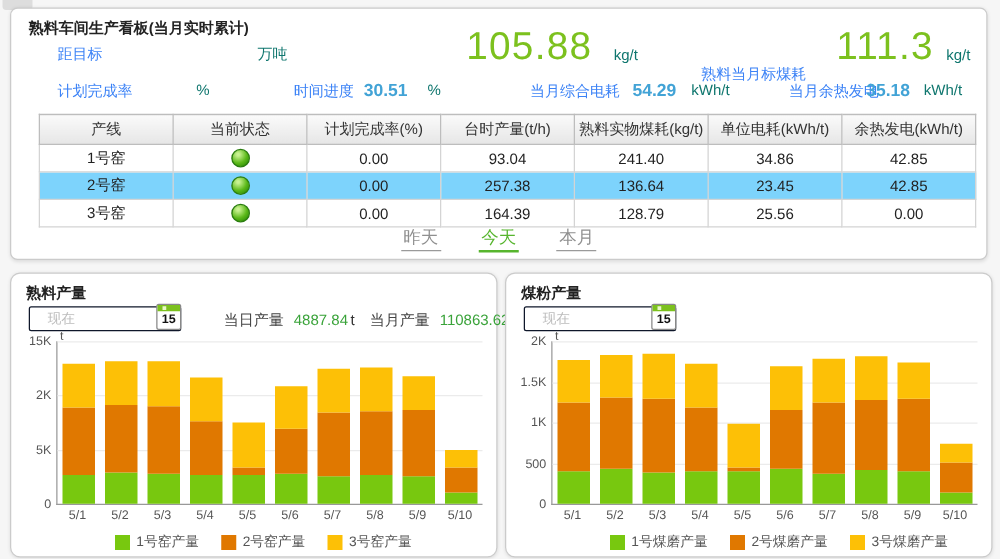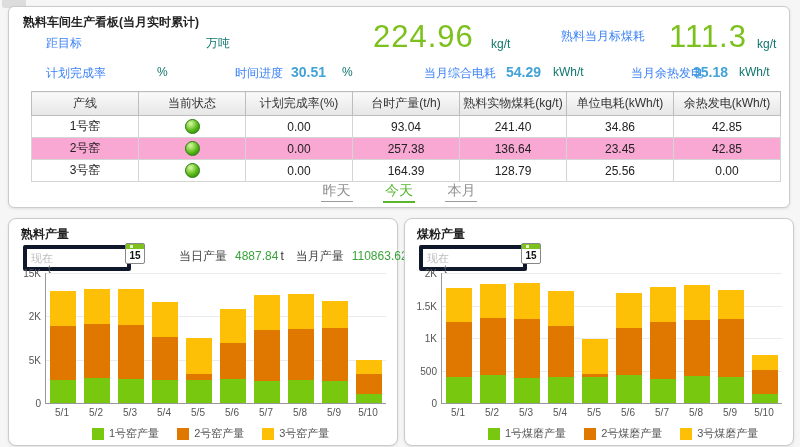--- a/index.html
+++ b/index.html
@@ -26,39 +26,39 @@
   .blue-val{font-size:14px;font-weight:bold;color:#42a3d6;}
 
   
   #kiln-table{border-collapse:collapse;table-layout:fixed;width:750px;font-size:12px;}
   #kiln-table th{
     height:21px;font-weight:normal;color:#333;
     background:linear-gradient(#fafafa,#e6e6e6);
     border:1px solid #bdbdbd;
   }
   #kiln-table td{height:19px;text-align:center;border:1px solid #d4d4d4;color:#222;}
-  #kiln-table tr.alt td{background:#f9a8d4;}
+  #kiln-table tr.alt td{background:#7dd3fc;}
   .status-dot{
     display:inline-block;width:13px;height:13px;border-radius:50%;
     background:radial-gradient(circle at 35% 28%, #c9f291 8%, #5ab818 55%, #1e7d00);
     border:1px solid #2b7d10;vertical-align:middle;
   }
 
   
   #tabs{position:absolute;left:0;top:174px;width:100%;text-align:center;}
   .tab{
     display:inline-block;margin:0 13px;font-size:14px;color:#8f8f8f;
     border-bottom:1px solid #9a9a9a;padding:0 2px 1px 2px;cursor:pointer;
   }
   .tab.active{color:#57b52e;border-bottom:2px solid #57b52e;}
 
   
   .date-input{
-    position:absolute;width:92px;height:16px;border:4px solid #0f172a;border-radius:2px;
-    font-size:11px;padding:1px 4px;color:#444;background:#fff;outline:none;
+    position:absolute;width:92px;height:16px;border:1px solid #0f172a;border-radius:2px;
+    font-size:11px;padding:1px 14px;color:#444;background:#fff;outline:none;
   }
   .date-input::placeholder{color:#bcbcbc;}
   .cal-btn{position:absolute;width:20px;height:21px;border:1px solid #888;background:#fff;
     border-radius:2px;box-sizing:border-box;cursor:pointer;}
   .cal-top{position:absolute;left:0;top:0;width:100%;height:5px;background:#7cc11e;}
   .cal-top:after{content:"";position:absolute;left:4px;top:1px;width:3px;height:3px;background:#e9f9c8;}
   .cal-day{position:absolute;left:0;top:5px;width:100%;text-align:center;
     font-size:10px;font-weight:bold;color:#111;line-height:14px;}
 
   
@@ -88,24 +88,24 @@
 
 <div id="corner-frag"></div>
 
 <div class="panel" id="top-panel">
   <div class="abs panel-title" style="left:14px;top:7px;">熟料车间生产看板(当月实时累计)</div>
 
   <div class="abs m-label" style="left:37px;top:28px;">距目标</div>
   <div class="abs m-label" style="left:100px;top:28px;"></div>
   <div class="abs m-unit" style="left:197px;top:28px;">万吨</div>
 
-  <div class="abs big-val" style="left:364px;top:12px;">224.96</div>
+  <div class="abs big-val" style="left:364px;top:12px;">105.88</div>
   <div class="abs m-unit" style="left:482px;top:30px;">kg/t</div>
 
-  <div class="abs m-label" style="left:552px;top:21px;">熟料当月标煤耗</div>
+  <div class="abs m-label" style="left:552px;top:44px;">熟料当月标煤耗</div>
   <div class="abs big-val" style="left:660px;top:12px;">111.3</div>
   <div class="abs m-unit" style="left:748px;top:30px;">kg/t</div>
 
   <div class="abs m-label" style="left:37px;top:58px;">计划完成率</div>
   <div class="abs blue-val" style="left:110px;top:57px;"></div>
   <div class="abs m-unit" style="left:148px;top:58px;">%</div>
 
   <div class="abs m-label" style="left:226px;top:58px;">时间进度</div>
   <div class="abs blue-val" style="left:282px;top:57px;">30.51</div>
   <div class="abs m-unit" style="left:333px;top:58px;">%</div>

